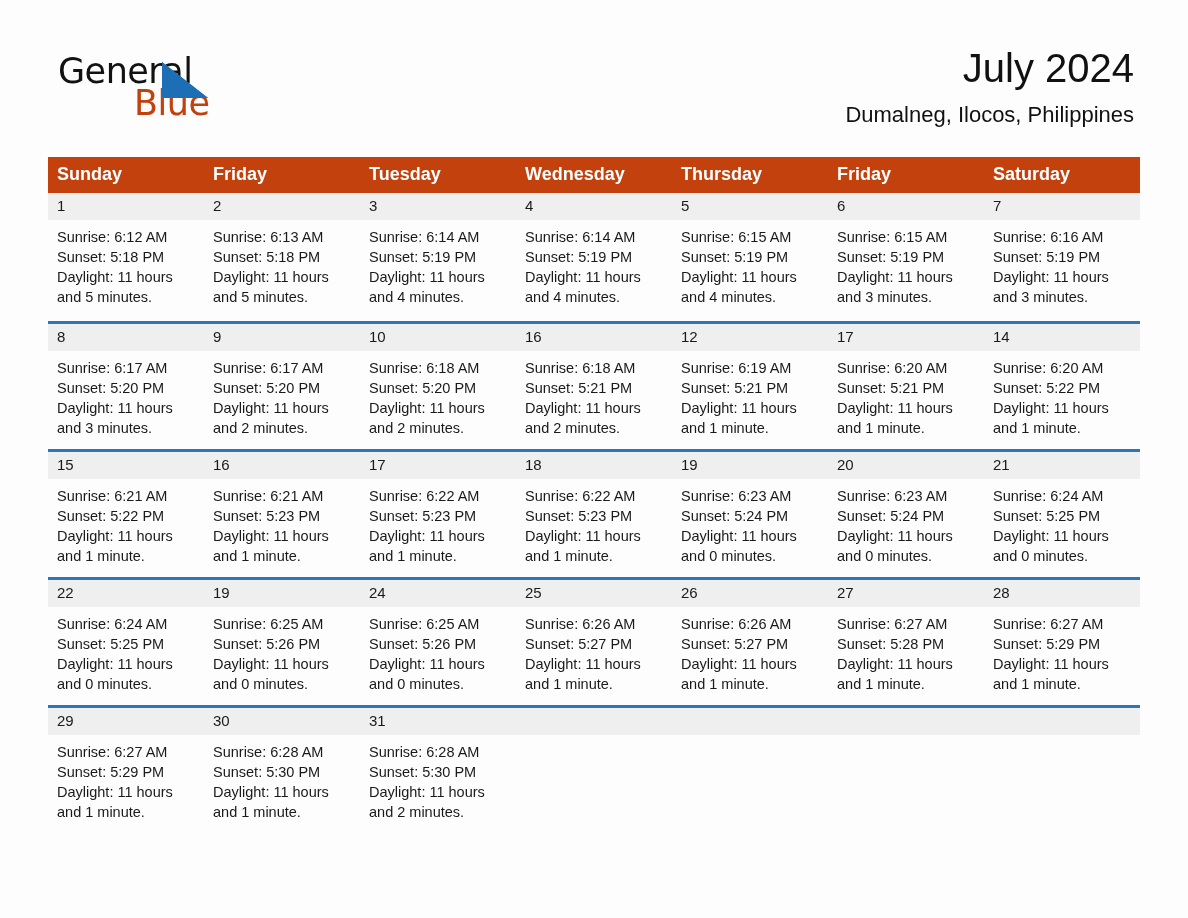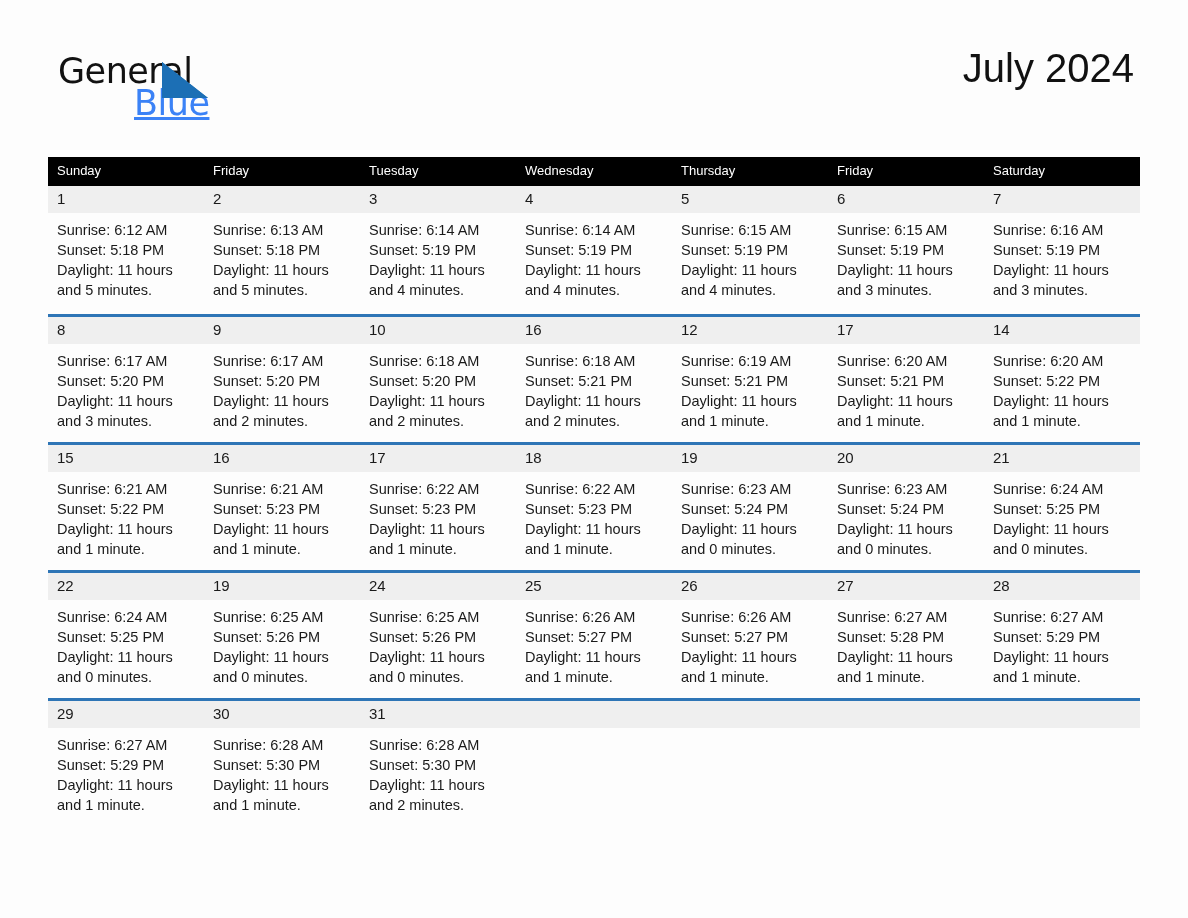--- a/index.html
+++ b/index.html
@@ -46,25 +46,24 @@
     font-family: "DejaVu Sans", sans-serif;
     font-weight: 400;
     line-height: 1;
   }
   .logo-blue {
     position: absolute;
     left: 76px;
     top: 32px;
     font-size: 35px;
     letter-spacing: -0.5px;
-    color: #3b82f6;
+    color: #c2410c;
     font-family: "DejaVu Sans", sans-serif;
     font-weight: 400;
     line-height: 1;
-    text-decoration: underline;
   }
   .logo-triangle {
     position: absolute;
     left: 104px;
     top: 8px;
     width: 46px;
     height: 36px;
     overflow: visible;
   }
 
@@ -94,24 +93,24 @@
   
   .calendar {
     position: absolute;
     left: 48px;
     top: 157px;
     width: 1092px;
     border-collapse: collapse;
     table-layout: fixed;
   }
   .calendar th {
-    background: #000000;
+    background: #c2410c;
     color: #ffffff;
-    font-size: 13px;
-    font-weight: 400;
+    font-size: 18px;
+    font-weight: 700;
     text-align: left;
     padding: 6px 0 7px 9px;
     line-height: 1.25;
     border: none;
   }
   .calendar td {
     vertical-align: top;
     padding: 0;
     border: none;
     width: 156px;
@@ -160,20 +159,21 @@
       <span class="logo-triangle">
         <svg width="46" height="36" viewBox="0 0 46 36" xmlns="http://www.w3.org/2000/svg">
           <polygon points="0,0 0,36 46,36" fill="#1c6fb5" transform="translate(0,0) scale(1,1)"></polygon>
           <polygon points="0,0 46,36 0,36" fill="#1c6fb5"></polygon>
         </svg>
       </span>
     </div>
 
     <div class="title-block">
       <div class="cal-title">July 2024</div>
+      <div class="cal-subtitle">Dumalneg, Ilocos, Philippines</div>
     </div>
 
   </div>
 
   <table class="calendar">
     <thead>
       <tr id="header-row">
           <th>Sunday</th>
           <th>Friday</th>
           <th>Tuesday</th>

